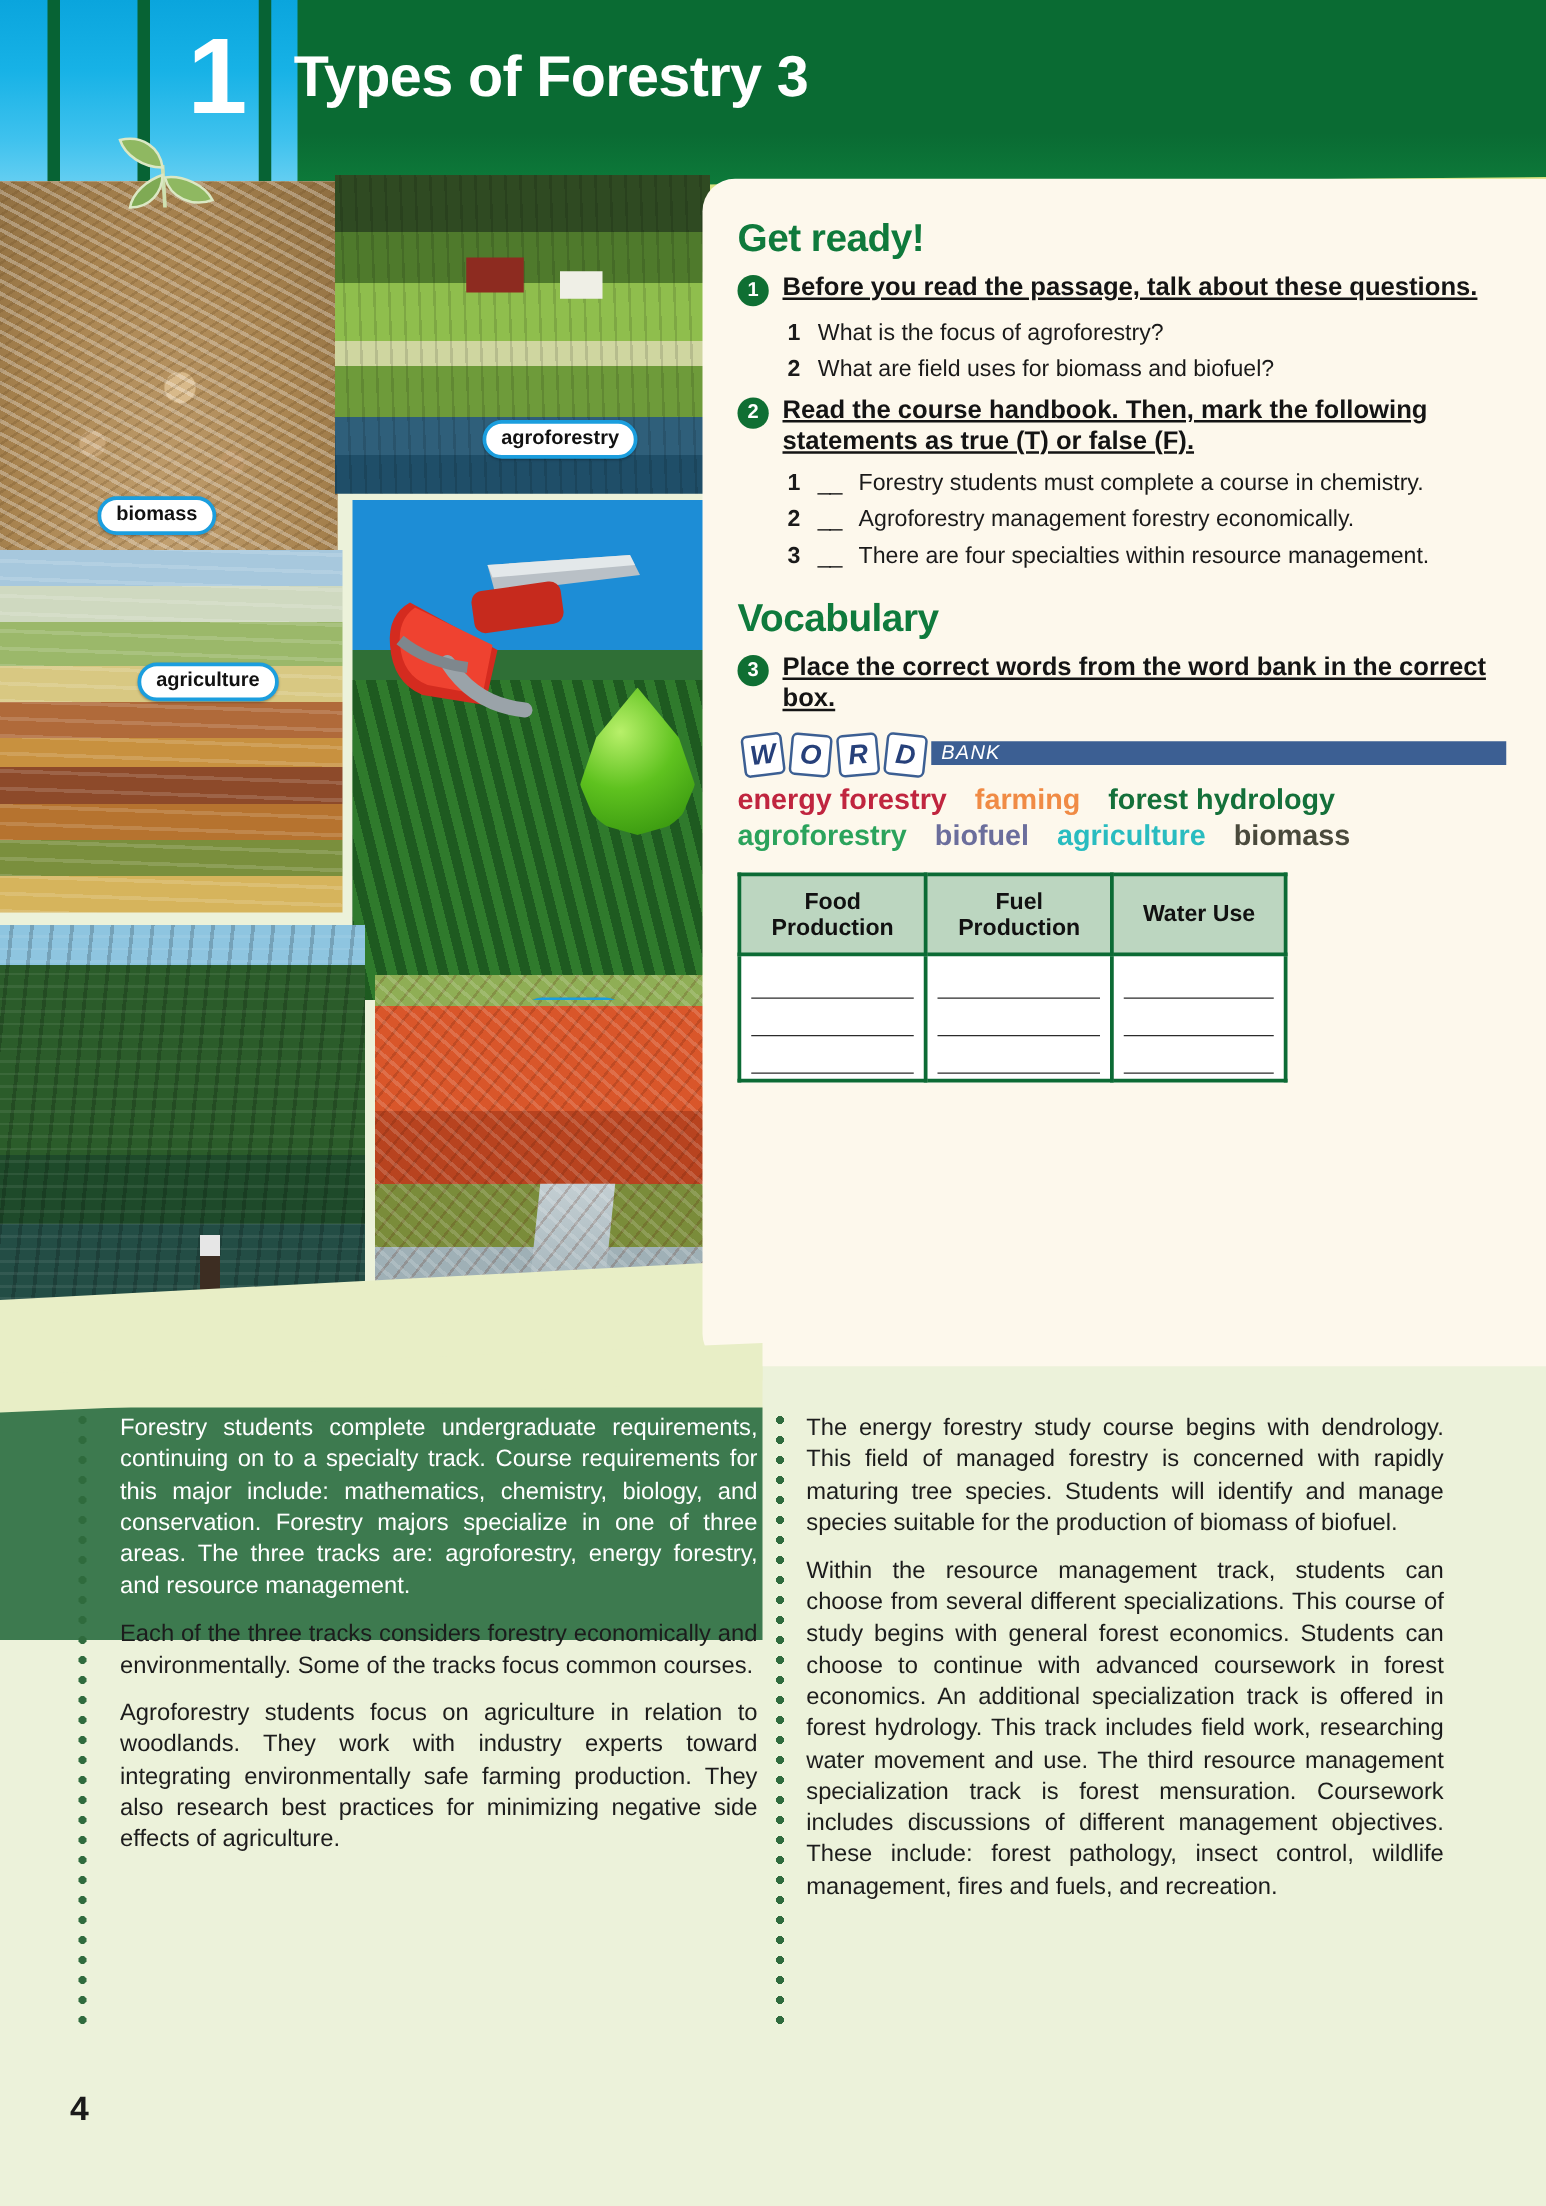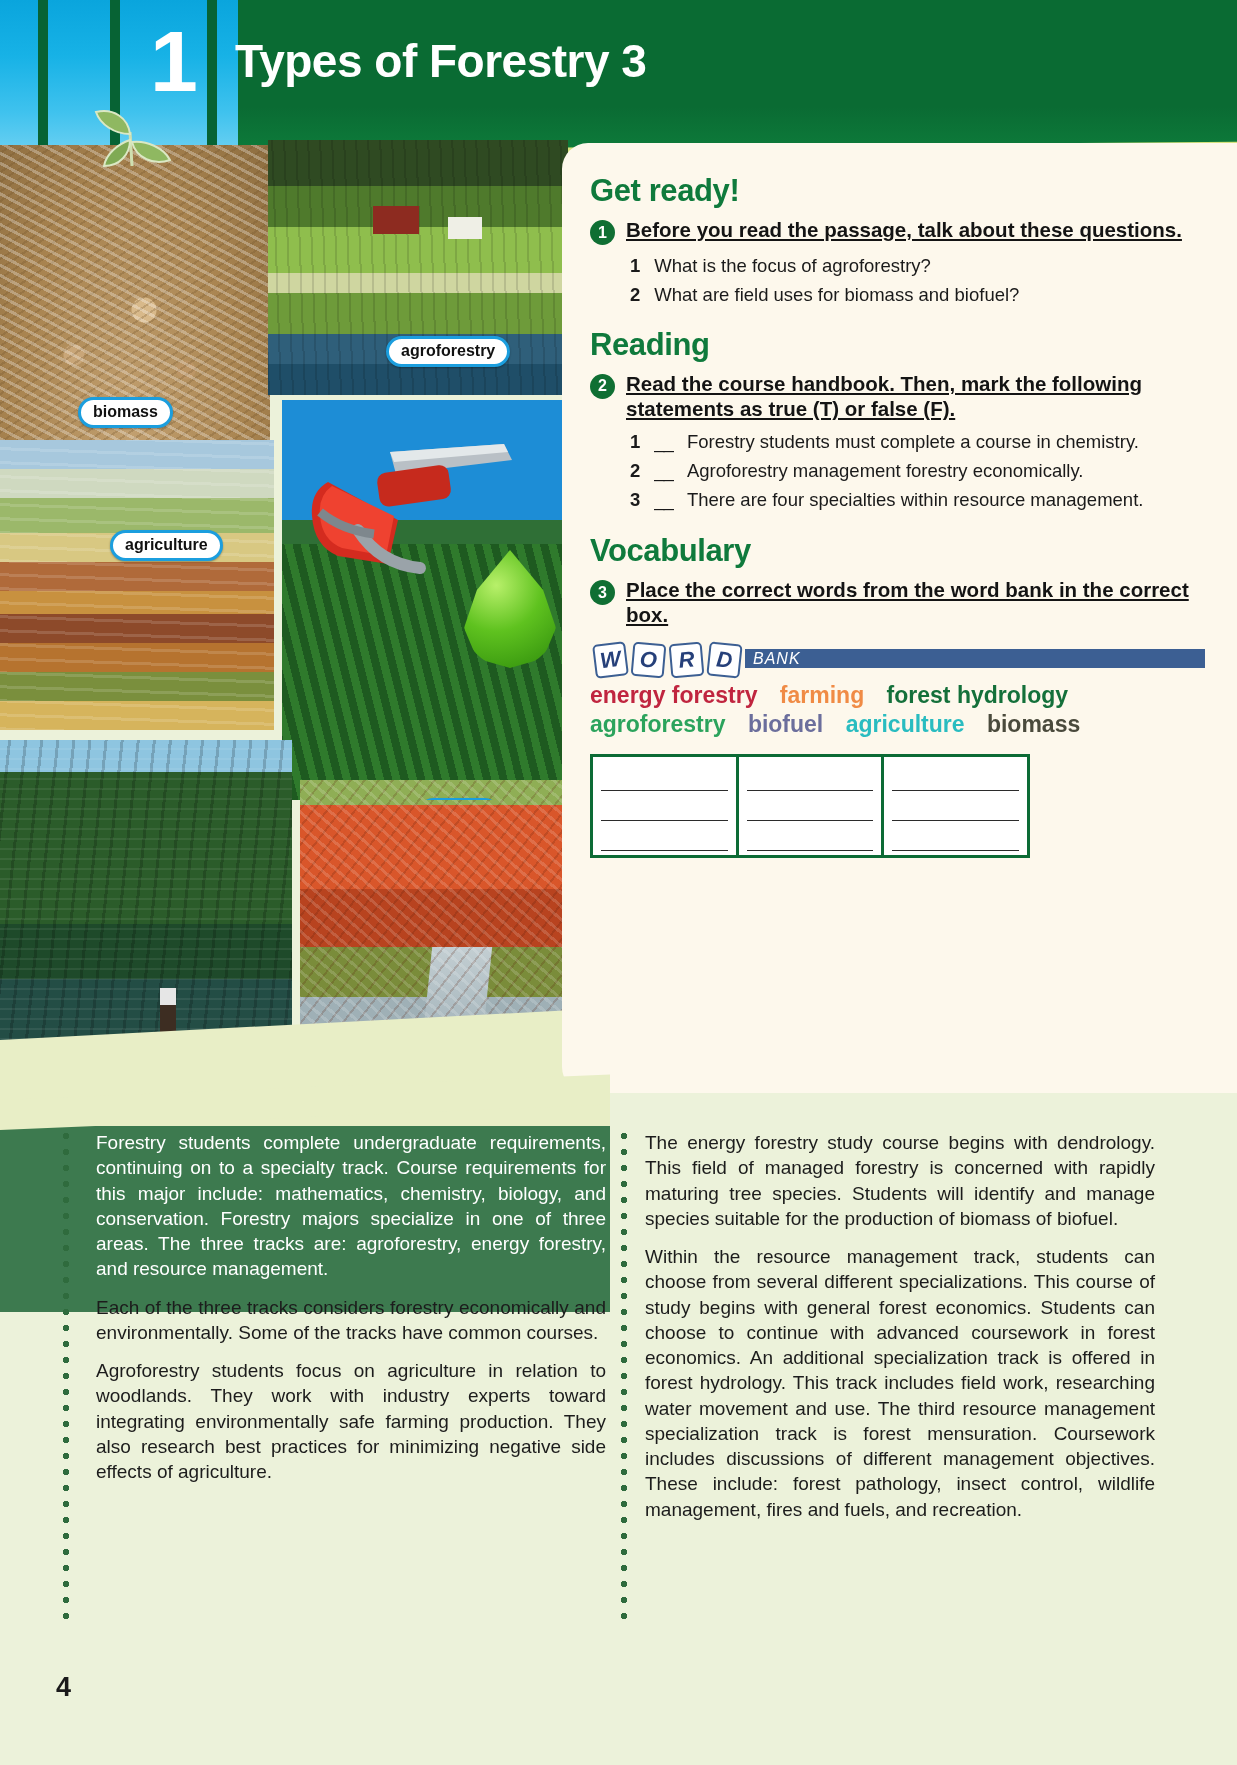--- a/index.html
+++ b/index.html
@@ -280,21 +280,20 @@
         <div class="qrow">
           <span class="qnum">1</span>
           <span>What is the focus of agroforestry?</span>
         </div>
         <div class="qrow">
           <span class="qnum">2</span>
           <span>What are field uses for biomass and biofuel?</span>
         </div>
       </div>
 
-      <div class="sec-h" style="margin-top:20px">Reading</div>
       <div class="task">
         <div class="bullet">2</div>
         <div class="task-txt">Read the course handbook. Then, mark the following statements as true (T) or false (F).</div>
       </div>
       <div class="qlist">
         <div class="qrow">
           <span class="qnum">1</span>
           <span class="blank">__</span>
           <span>Forestry students must complete a course in chemistry.</span>
         </div>
@@ -331,20 +330,25 @@
         <span style="color:#14703a">forest hydrology</span>
         <br>
         <span style="color:#2ba35c">agroforestry</span>
         <span style="color:#6b6e9c">biofuel</span>
         <span style="color:#29bcc0">agriculture</span>
         <span style="color:#4a4a3c">biomass</span>
       </div>
 
       <table class="vtab">
         <tbody>
+            <tr>
+          <th style="width:150px">Food Production</th>
+          <th style="width:150px">Fuel Production</th>
+          <th style="width:140px">Water Use</th>
+        </tr>
         <tr>
           <td>
             <div class="wline"></div>
             <div class="wline"></div>
             <div class="wline"></div>
           </td>
           <td>
             <div class="wline"></div>
             <div class="wline"></div>
             <div class="wline"></div>
@@ -361,21 +365,21 @@
   </div>
 
   <div class="read">
     <div class="read-left"></div>
   </div>
   <div class="dots"></div>
   <div class="dots2"></div>
 
   <div class="col-l">
     <p class="p-white">Forestry students complete undergraduate requirements, continuing on to a specialty track. Course requirements for this major include: mathematics, chemistry, biology, and conservation. Forestry majors specialize in one of three areas. The three tracks are: agroforestry, energy forestry, and resource management.</p>
-    <p class="p-dark">Each of the three tracks considers forestry economically and environmentally. Some of the tracks have common courses.</p>
+    <p class="p-dark">Each of the three tracks considers forestry economically and environmentally. Some of the tracks focus common courses.</p>
     <p class="p-dark">Agroforestry students focus on agriculture in relation to woodlands. They work with industry experts toward integrating environmentally safe farming production. They also research best practices for minimizing negative side effects of agriculture.</p>
   </div>
 
   <div class="col-r">
     <p class="p-dark">The energy forestry study course begins with dendrology. This field of managed forestry is concerned with rapidly maturing tree species. Students will identify and manage species suitable for the production of biomass of biofuel.</p>
     <p class="p-dark">Within the resource management track, students can choose from several different specializations. This course of study begins with general forest economics. Students can choose to continue with advanced coursework in forest economics. An additional specialization track is offered in forest hydrology. This track includes field work, researching water movement and use. The third resource management specialization track is forest mensuration. Coursework includes discussions of different management objectives. These include: forest pathology, insect control, wildlife management, fires and fuels, and recreation.</p>
   </div>
 
   <div class="pageno">4</div>
 </div>

